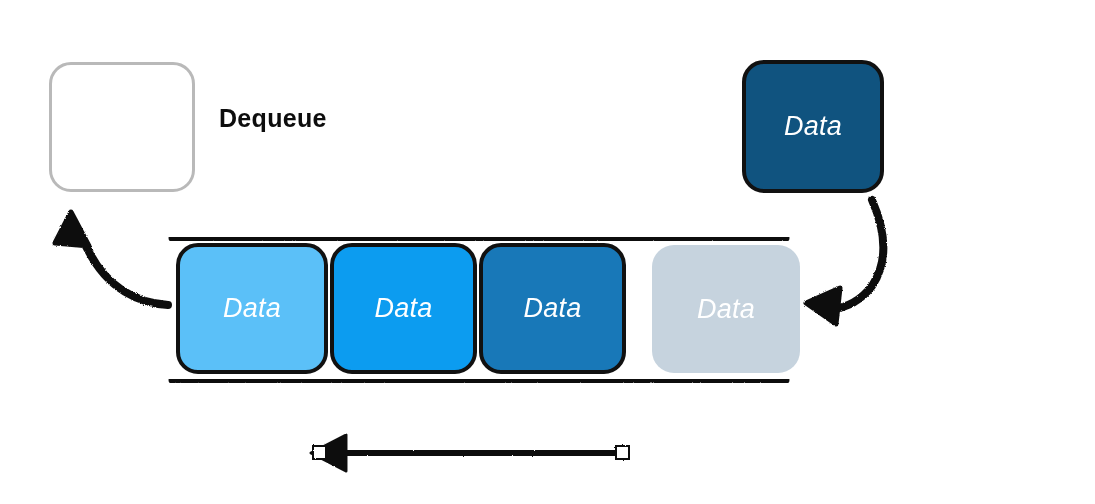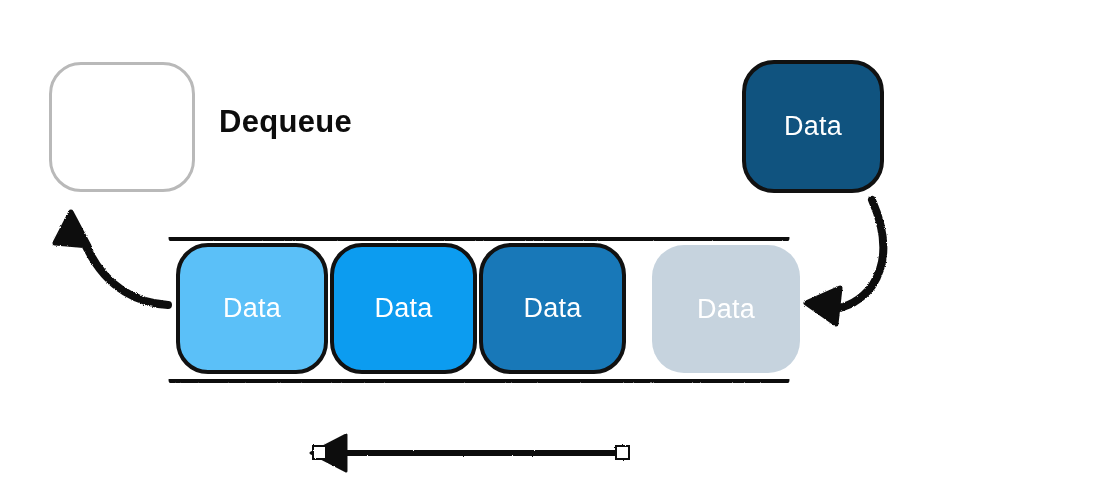--- a/index.html
+++ b/index.html
@@ -27,43 +27,44 @@
     pointer-events: none;
   }
 
   
   .data-box {
     position: absolute;
     display: flex;
     align-items: center;
     justify-content: center;
     box-sizing: border-box;
-    border-radius: 32px;
+    border-radius: 22px;
     color: #ffffff;
     font-size: 27px;
     font-weight: 400;
     letter-spacing: 0.2px;
     line-height: 1;
     user-select: none;
+    font-style: italic;
   }
   .box-outlined {
     border: 4px solid #111111;
   }
   .box-ghost-outline {
     border: 3px solid #b9b9b9;
   }
   .box-plain {
     border: 3px solid transparent;
   }
 
   
   .flow-label {
     position: absolute;
     color: #0d0d0d;
-    font-size: 31px;
+    font-size: 25px;
     font-weight: bold;
     letter-spacing: 0.3px;
     white-space: nowrap;
     user-select: none;
   }
 </style>
 </head>
 <body>
 
 <div id="canvas">

